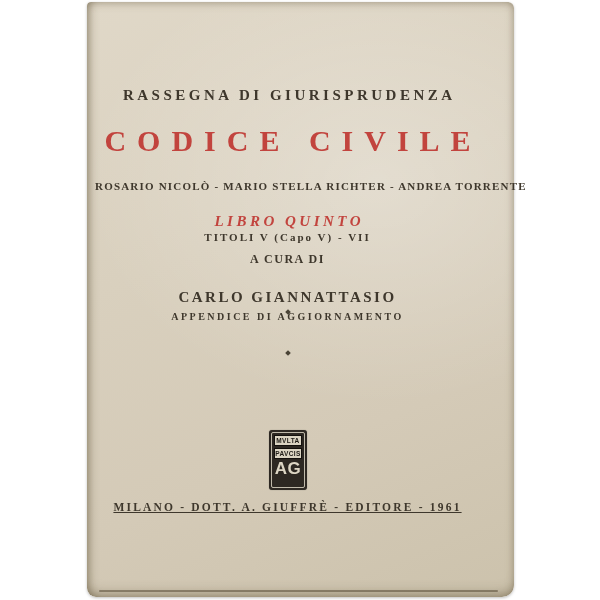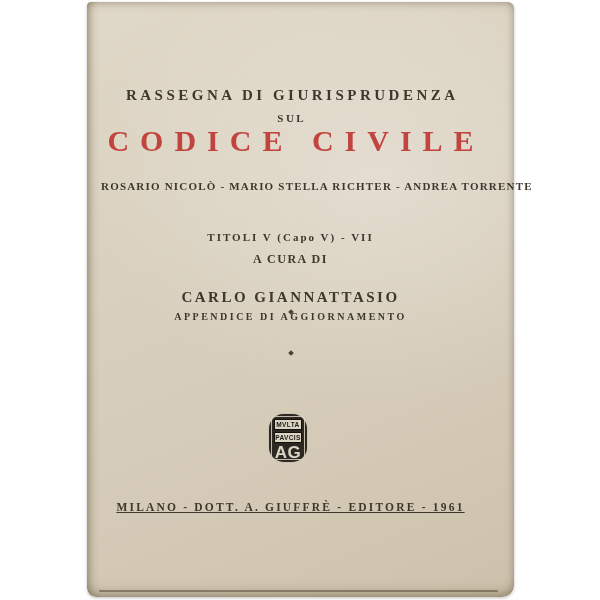--- a/index.html
+++ b/index.html
@@ -23,21 +23,21 @@
       inset 0 -11px 13px -8px rgba(95,82,55,.45),
       0 1px 3px rgba(0,0,0,.25);
   }
   .page-edge{
     position:absolute;left:12px;right:16px;bottom:5px;height:2px;
     background:rgba(78,66,43,.50);border-radius:2px;
   }
 
   
   .line{
-    position:absolute;left:6px;right:26px;text-align:center;line-height:1;
+    position:absolute;left:0;right:26px;text-align:center;line-height:1;
     color:#3e372c;font-weight:bold;white-space:nowrap;
   }
   .series1{top:86px;font-size:15px;letter-spacing:3.5px;margin-right:-3.5px;}
   .sul{top:111px;font-size:11px;letter-spacing:2.5px;margin-right:-2.5px;}
   .maintitle{top:124px;font-size:30px;letter-spacing:11px;margin-right:-11px;color:#c2443e;}
   .diretta{top:167px;font-size:8px;letter-spacing:1.5px;}
   .names{top:179px;font-size:11px;letter-spacing:1.2px;padding-left:8px;}
   .libro{top:212px;font-size:15px;font-style:italic;letter-spacing:3.5px;margin-right:-3.5px;color:#c2443e;}
   .titoli{top:230px;font-size:11px;letter-spacing:2px;}
   .acura{top:251px;font-size:12px;letter-spacing:1.5px;}
@@ -48,22 +48,22 @@
 
   .orn1{top:299px;}
   .orn2{top:340px;}
   .diamond{
     display:inline-block;width:4px;height:4px;background:#4a4336;
     transform:rotate(45deg);
   }
 
   
   .logo{
-    position:absolute;top:412px;left:182px;width:38px;height:48px;
-    background:#2d2822;border-radius:15px;
+    position:absolute;top:428px;left:182px;width:38px;height:60px;
+    background:#2d2822;border-radius:3px;
     box-shadow:0 0 1px rgba(0,0,0,.45);
   }
   .logo-inner{
     position:absolute;inset:2px;border:1px solid rgba(219,212,194,.85);
     border-radius:2px;display:flex;flex-direction:column;align-items:center;
   }
   .logo-word{
     width:26px;margin-top:2px;padding:1px 0;
     background:#dbd4c2;color:#1d1a15;border:1px solid #14110d;
     font-family:"Liberation Sans", sans-serif;font-weight:bold;
@@ -75,25 +75,25 @@
     font-size:17px;letter-spacing:.5px;line-height:1;text-align:center;
   }
 </style>
 </head>
 <body>
 
 <div class="photo">
   <div class="cover">
 
     <div class="line series1">RASSEGNA DI GIURISPRUDENZA</div>
-    <div class="line sul">SUL</div>
     <div class="line maintitle">CODICE CIVILE</div>
 
     <div class="line names">ROSARIO NICOLÒ - MARIO STELLA RICHTER - ANDREA TORRENTE</div>
 
+    <div class="line libro">LIBRO QUINTO</div>
     <div class="line titoli">TITOLI V (Capo V) - VII</div>
 
     <div class="line acura">A CURA DI</div>
     <div class="line carlo">CARLO GIANNATTASIO</div>
 
     <div class="line orn1"><span class="diamond"></span></div>
     <div class="line appendice">APPENDICE DI AGGIORNAMENTO</div>
     <div class="line orn2"><span class="diamond"></span></div>
 
     <div class="logo">

